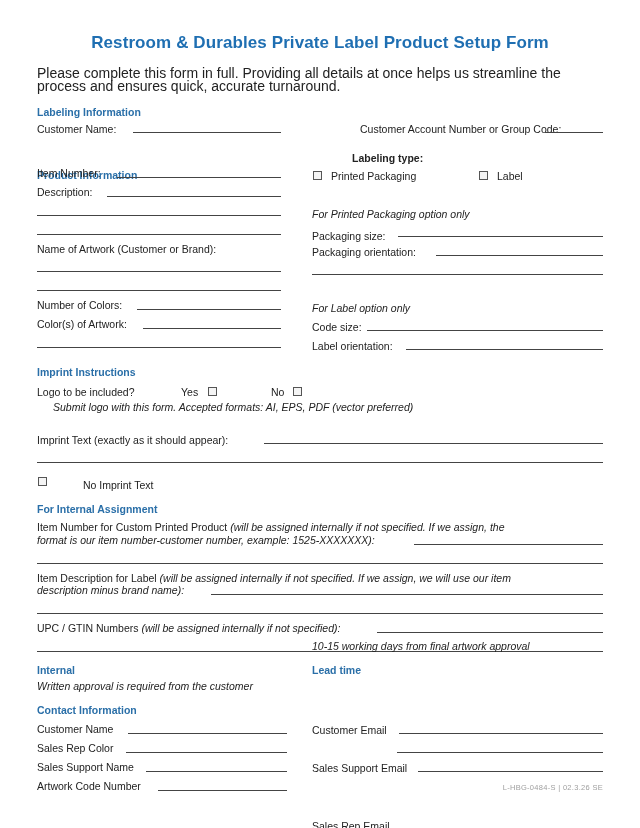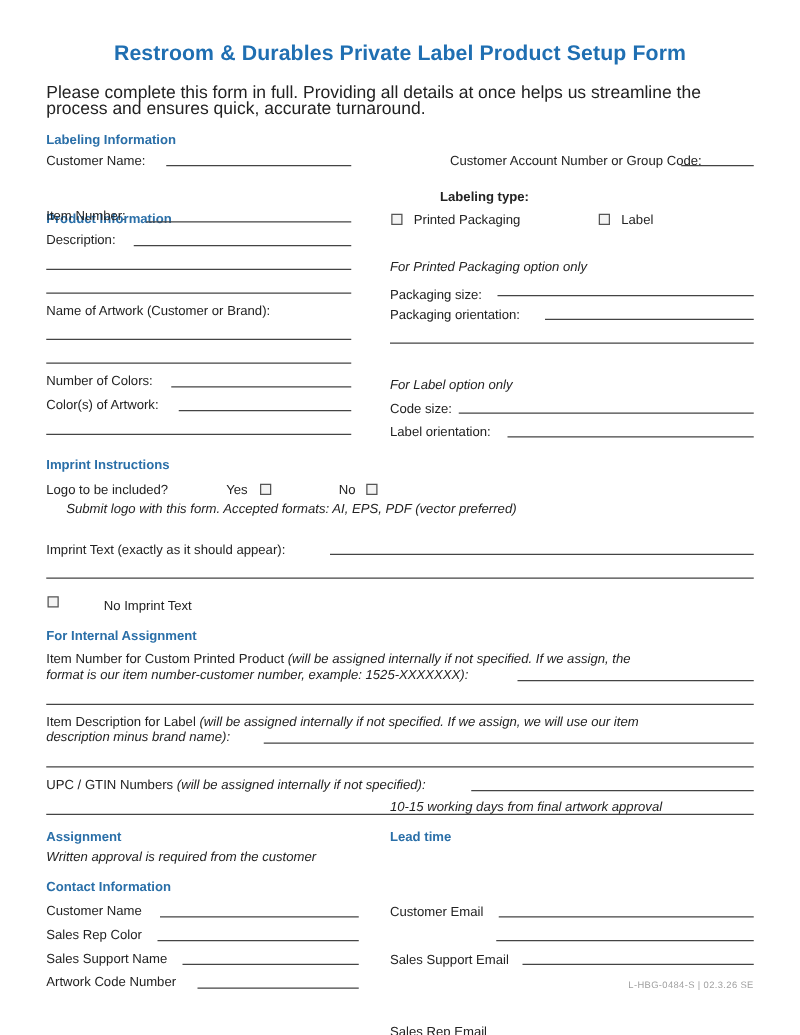--- a/index.html
+++ b/index.html
@@ -99,21 +99,21 @@
 <div class="abs line" style="left:211px;top:594px;width:392px;"></div>
 <div class="abs line" style="left:37px;top:613px;width:566px;"></div>
 
 <div class="abs label" style="left:37px;top:622px;">
   <span>UPC / GTIN Numbers</span>
   <span class="ital">(will be assigned internally if not specified):</span>
 </div>
 <div class="abs line" style="left:377px;top:632px;width:226px;"></div>
 <div class="abs line" style="left:37px;top:651px;width:566px;"></div>
 
-<div class="abs heading" style="left:37px;top:664px;">Assignment</div>
+<div class="abs heading" style="left:37px;top:664px;">Internal</div>
 <div class="abs label ital" style="left:37px;top:680px;">Written approval is required from the customer</div>
 <div class="abs heading" style="left:312px;top:664px;">Lead time</div>
 <div class="abs label ital" style="left:312px;top:640px;">10-15 working days from final artwork approval</div>
 
 <div class="abs heading" style="left:37px;top:704px;">Contact Information</div>
 
 <div class="abs label" style="left:37px;top:723px;">Customer Name</div>
 <div class="abs line" style="left:128px;top:733px;width:159px;"></div>
 <div class="abs label" style="left:37px;top:742px;">Sales Rep Color</div>
 <div class="abs line" style="left:126px;top:752px;width:161px;"></div>

